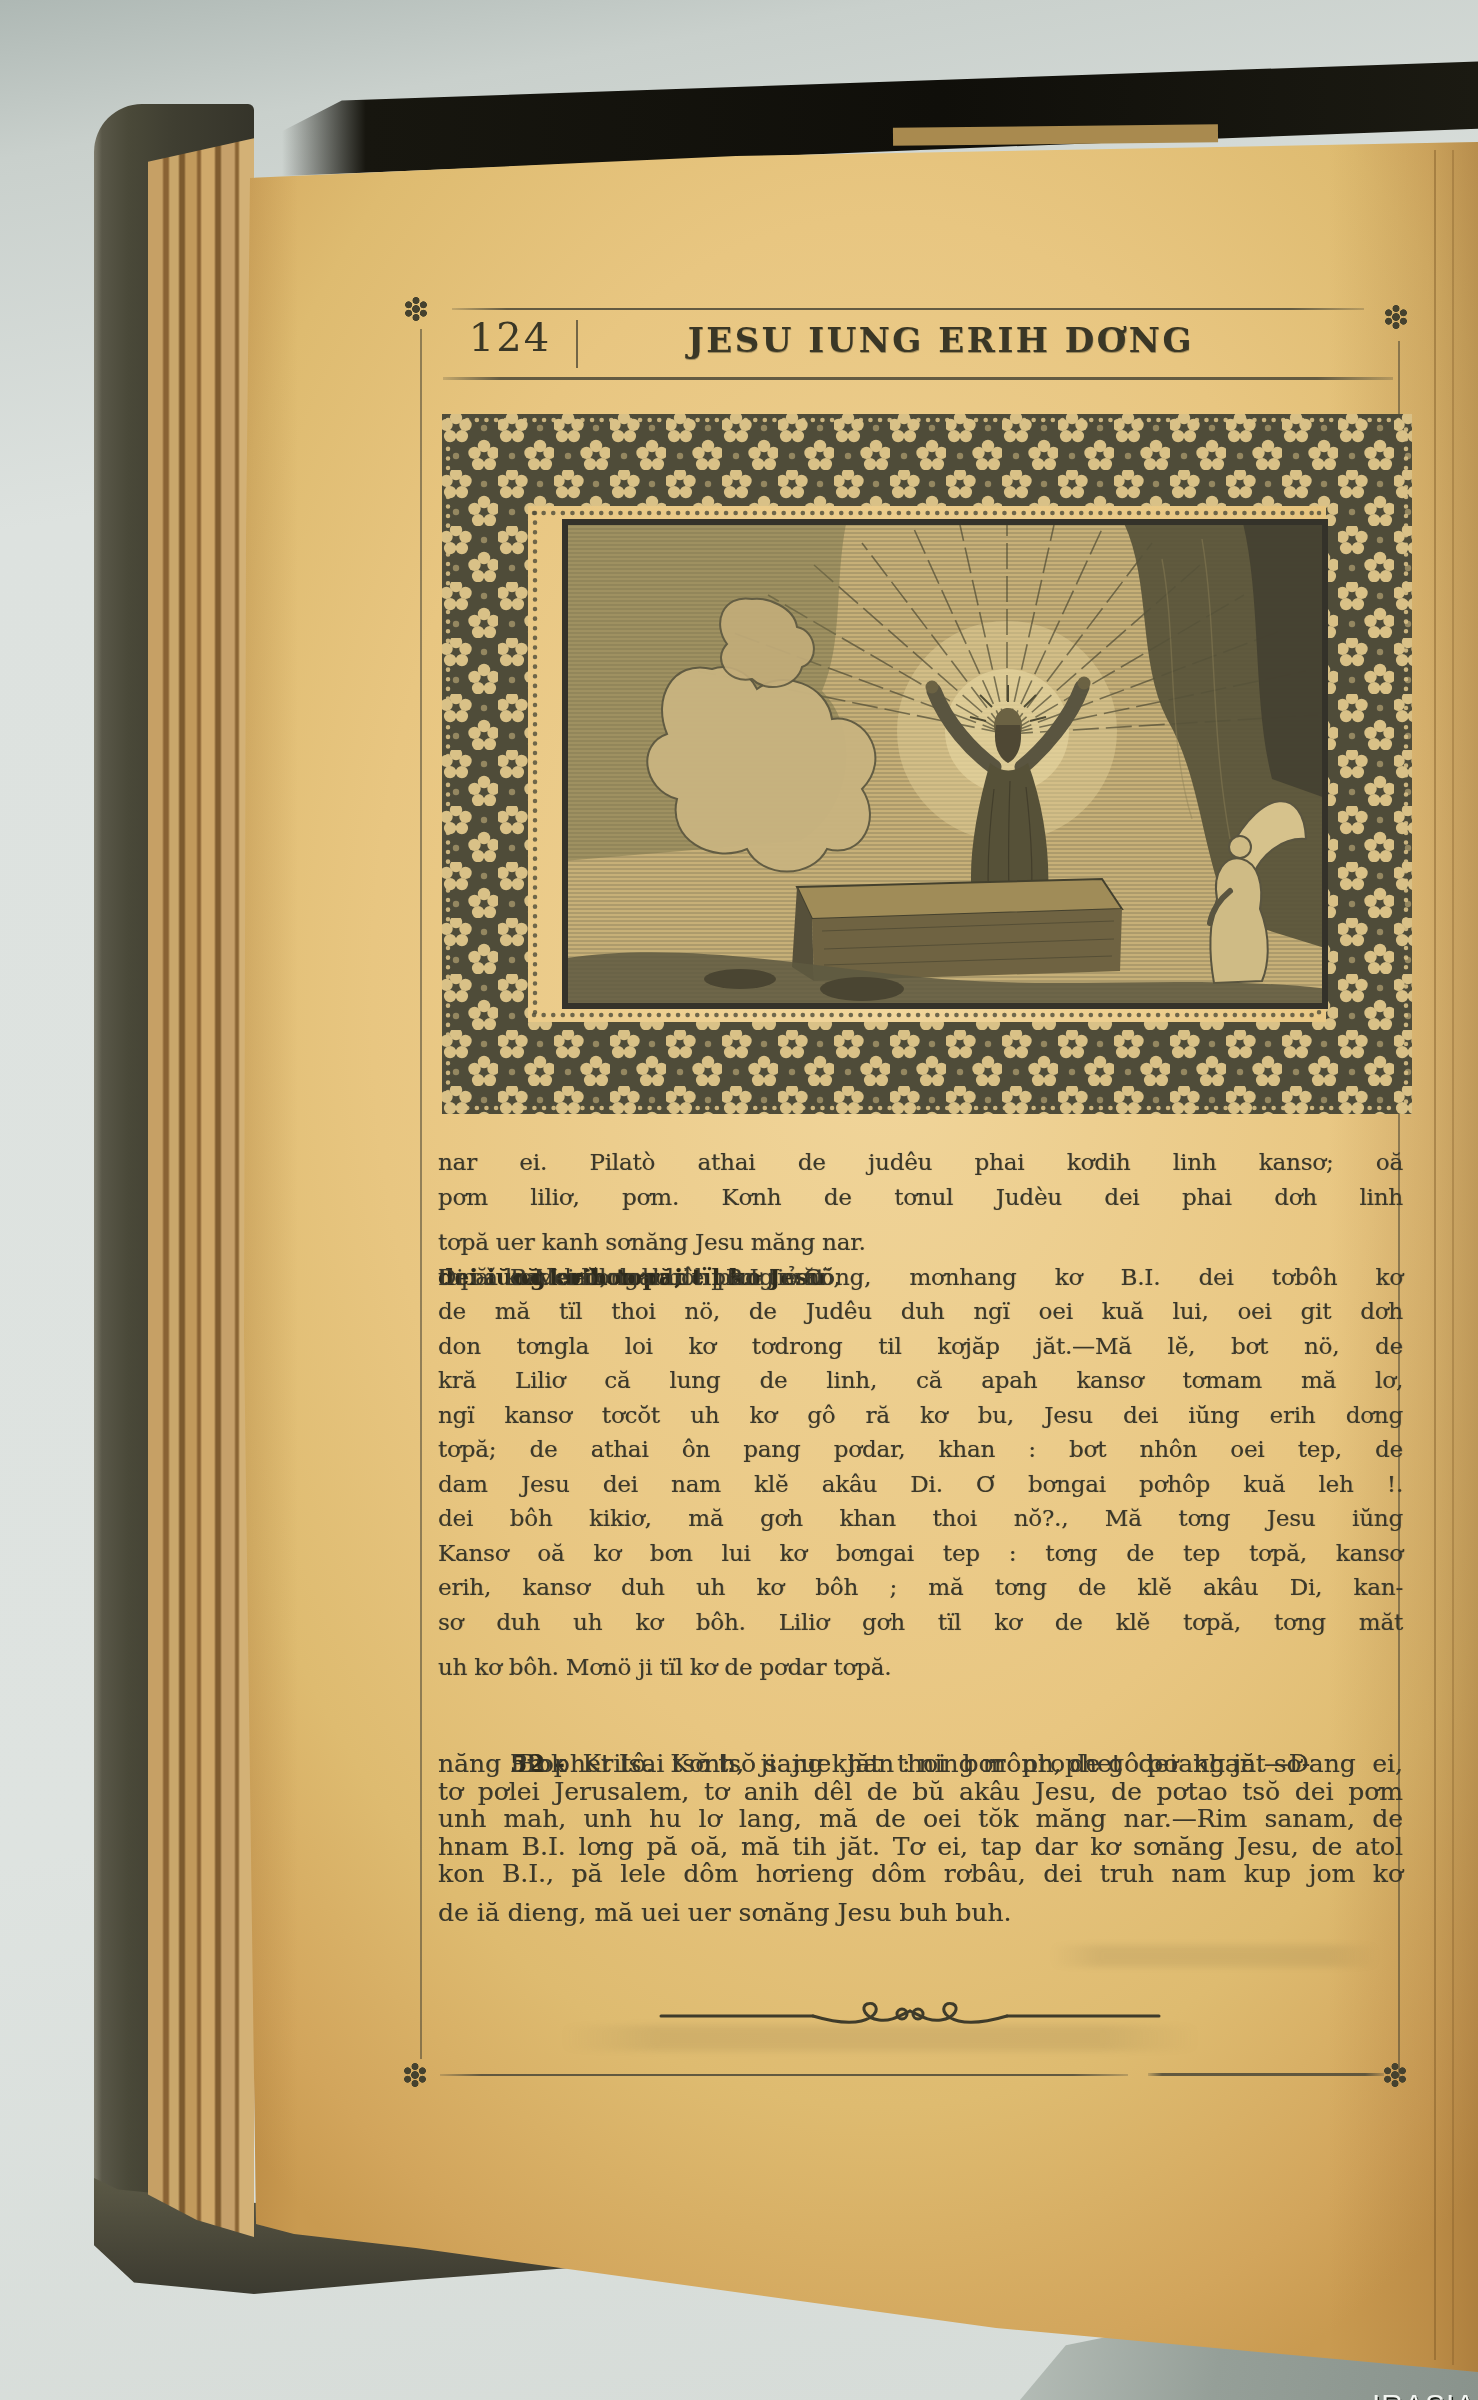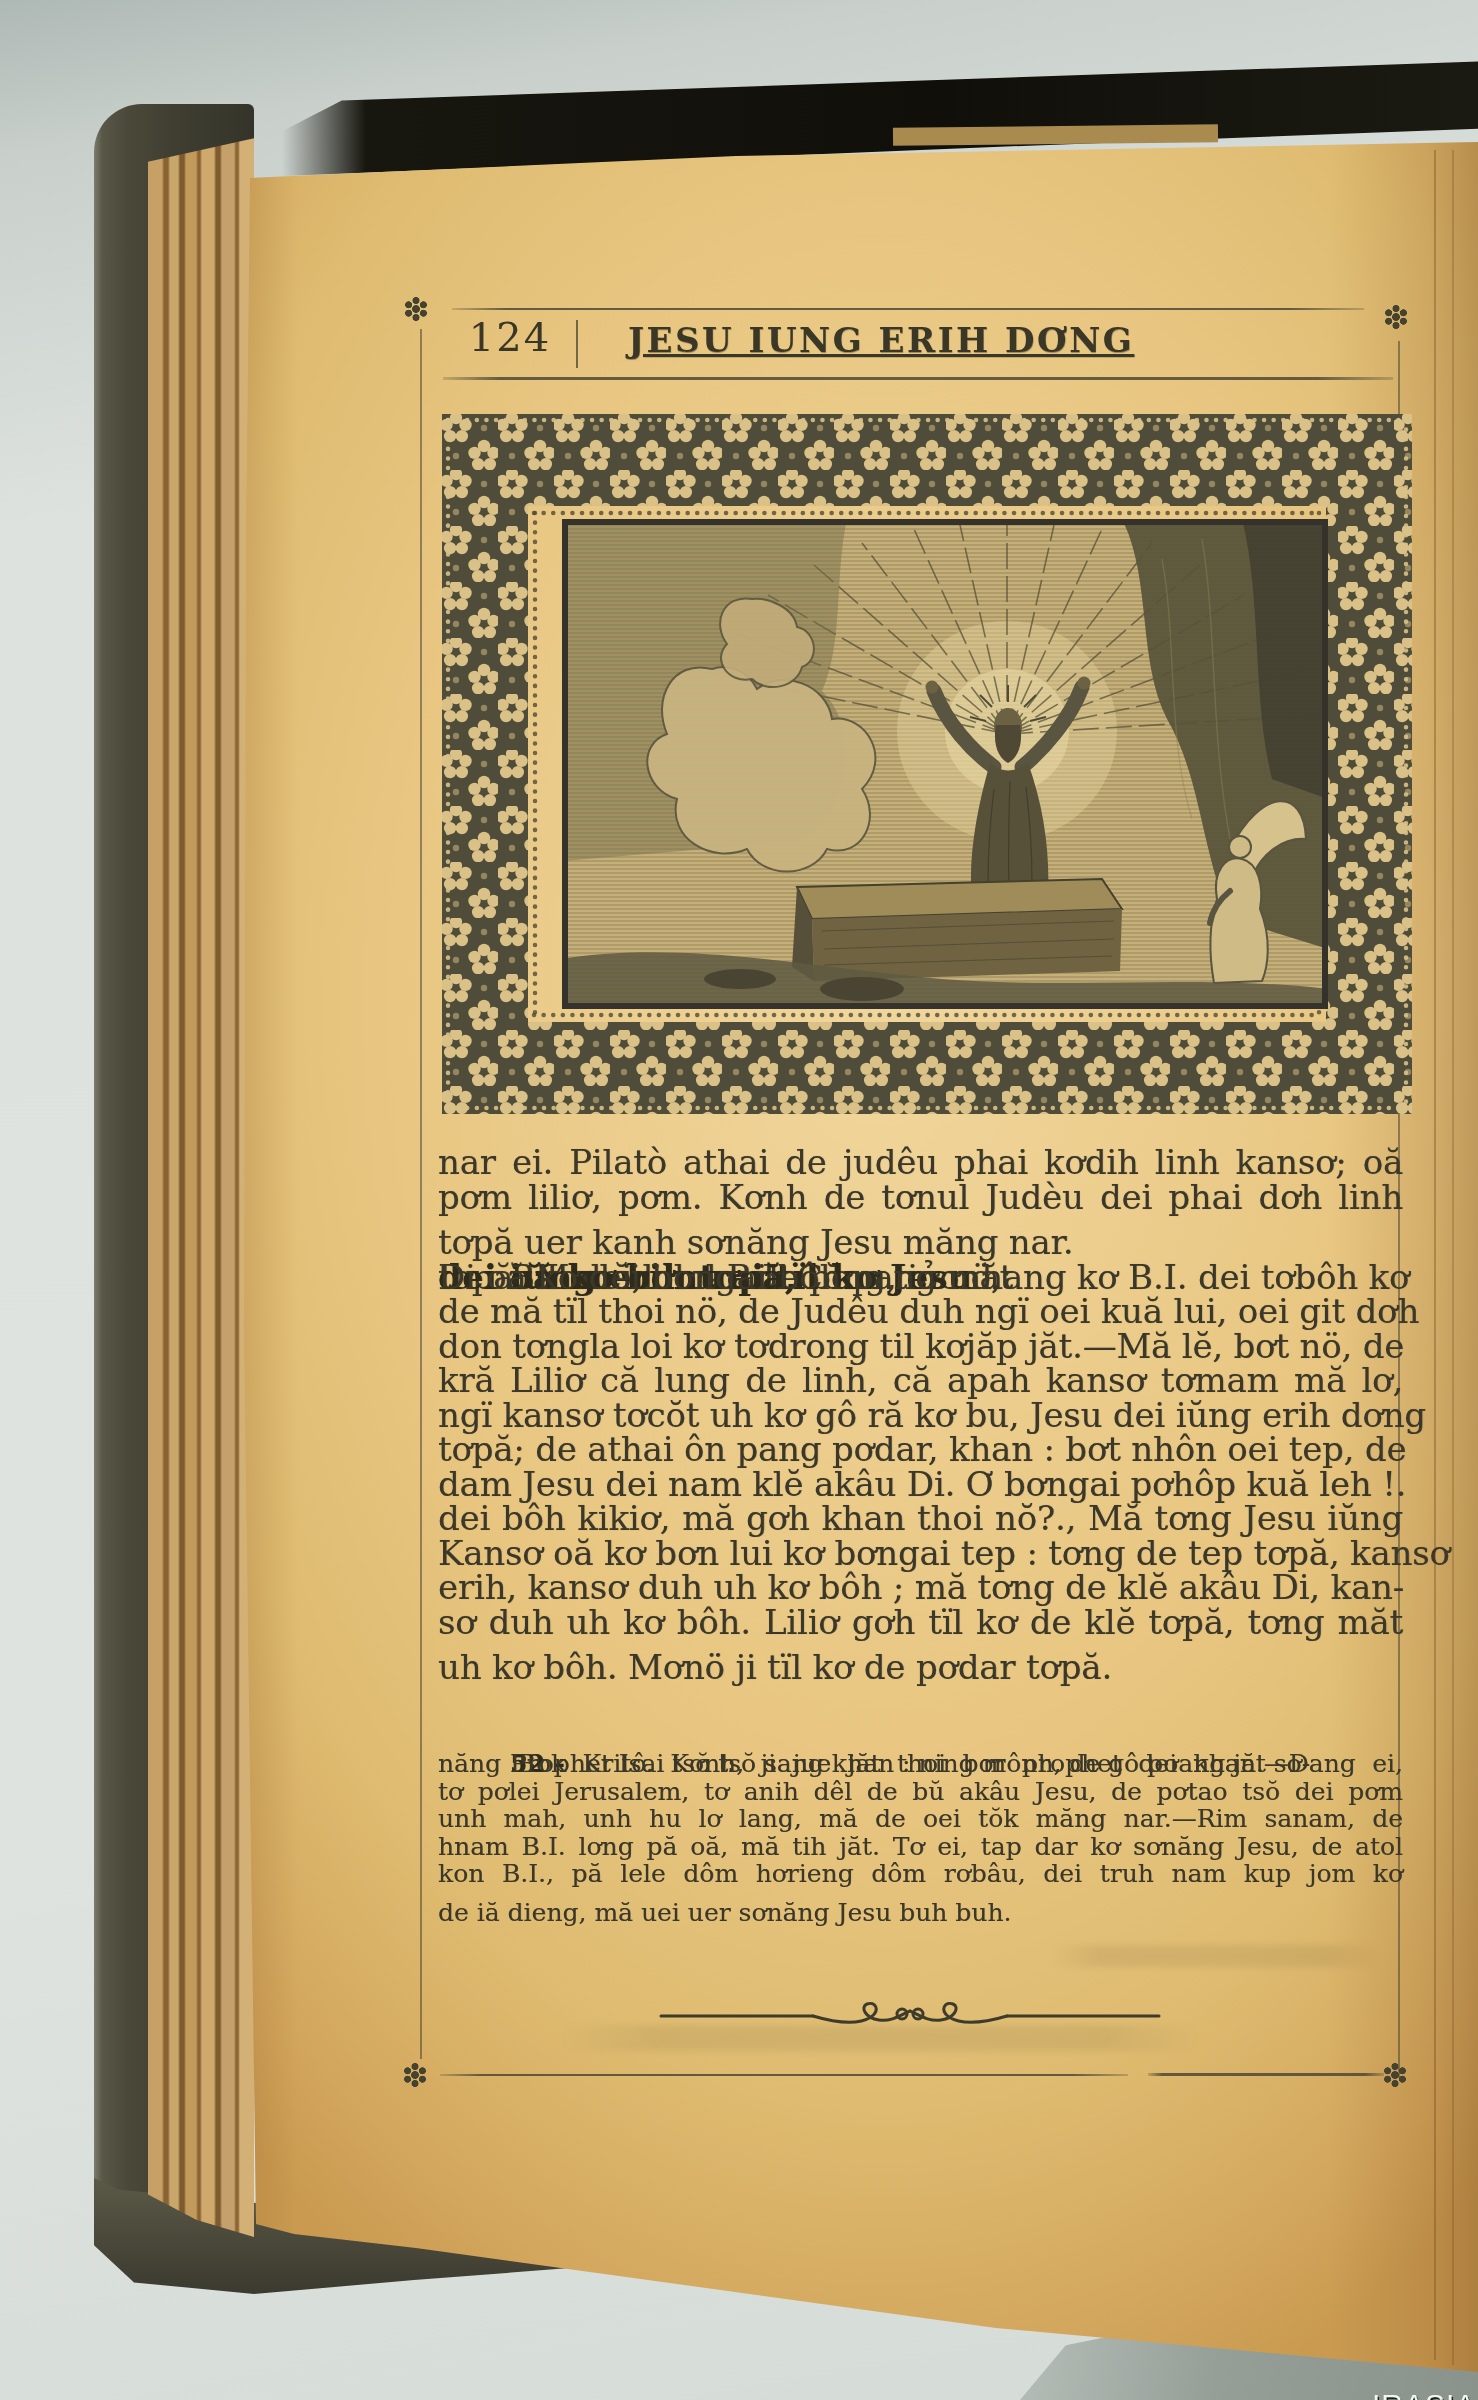--- a/index.html
+++ b/index.html
@@ -42,25 +42,25 @@
     radial-gradient(circle at 21.4px 9.8px,#45422f 3.2px,rgba(0,0,0,0) 3.8px),
     radial-gradient(circle at 21.4px 18.2px,#45422f 3.2px,rgba(0,0,0,0) 3.8px),
     radial-gradient(circle at 14px 22.5px,#45422f 3.2px,rgba(0,0,0,0) 3.8px),
     radial-gradient(circle at 6.6px 18.2px,#45422f 3.2px,rgba(0,0,0,0) 3.8px),
     radial-gradient(circle at 6.6px 9.8px,#45422f 3.2px,rgba(0,0,0,0) 3.8px),
     radial-gradient(circle at 14px 14px,#45422f 3.6px,rgba(0,0,0,0) 4.2px);}
   .hr{background:linear-gradient(90deg,rgba(76,72,55,.25),#4c4837 6%,#4c4837 92%,rgba(76,72,55,.3));opacity:.85;}
   .vr{background:rgba(74,70,52,.55);}
   .pagenum{left:452px;top:314px;width:116px;text-align:center;font-size:40px;letter-spacing:2px;color:#3a3726;}
   .hdr-div{left:576px;top:320px;width:2px;height:48px;background:rgba(64,60,45,.7);}
-  .title{left:628px;top:320px;width:566px;text-align:left;font-size:34px;font-weight:700;
-         letter-spacing:2.5px;color:#3a3726;text-shadow:.4px .5px .7px rgba(58,55,38,.45);text-decoration:underline;}
+  .title{left:628px;top:320px;width:566px;text-align:right;font-size:34px;font-weight:700;
+         letter-spacing:2.5px;color:#3a3726;text-shadow:.4px .5px .7px rgba(58,55,38,.45);}
   .frame-svg{left:442px;top:414px;}
   .illus-svg{left:562px;top:519px;}
-  .bodytext{left:438px;top:1145px;width:965px;font-size:34px;line-height:34.5px;
+  .bodytext{left:438px;top:1145px;width:965px;font-size:23px;line-height:34.5px;
             letter-spacing:-0.2px;text-shadow:.35px .45px .7px rgba(59,56,42,.5);}
   .bodytext .line,.sec52 .line{position:static;display:block;text-align:justify;text-align-last:justify;white-space:nowrap;}
   .line.end{text-align-last:left;margin-top:11px;}
   .line.ind{text-indent:36px;}
   .b{font-weight:700;letter-spacing:.3px;color:#2e2b1d;}
   .sec52{left:438px;top:1750px;width:965px;font-size:25px;line-height:27.5px;
          text-shadow:.3px .4px .6px rgba(59,56,42,.5);}
   .flourish{left:655px;top:1993px;}
   .ghost{filter:blur(3px);opacity:.12;background:linear-gradient(90deg,rgba(0,0,0,0),#6b5a35 15%,#6b5a35 85%,rgba(0,0,0,0));}
   .watermark{left:1372px;top:2356px;width:100px;z-index:9;color:#f2f5f1;

